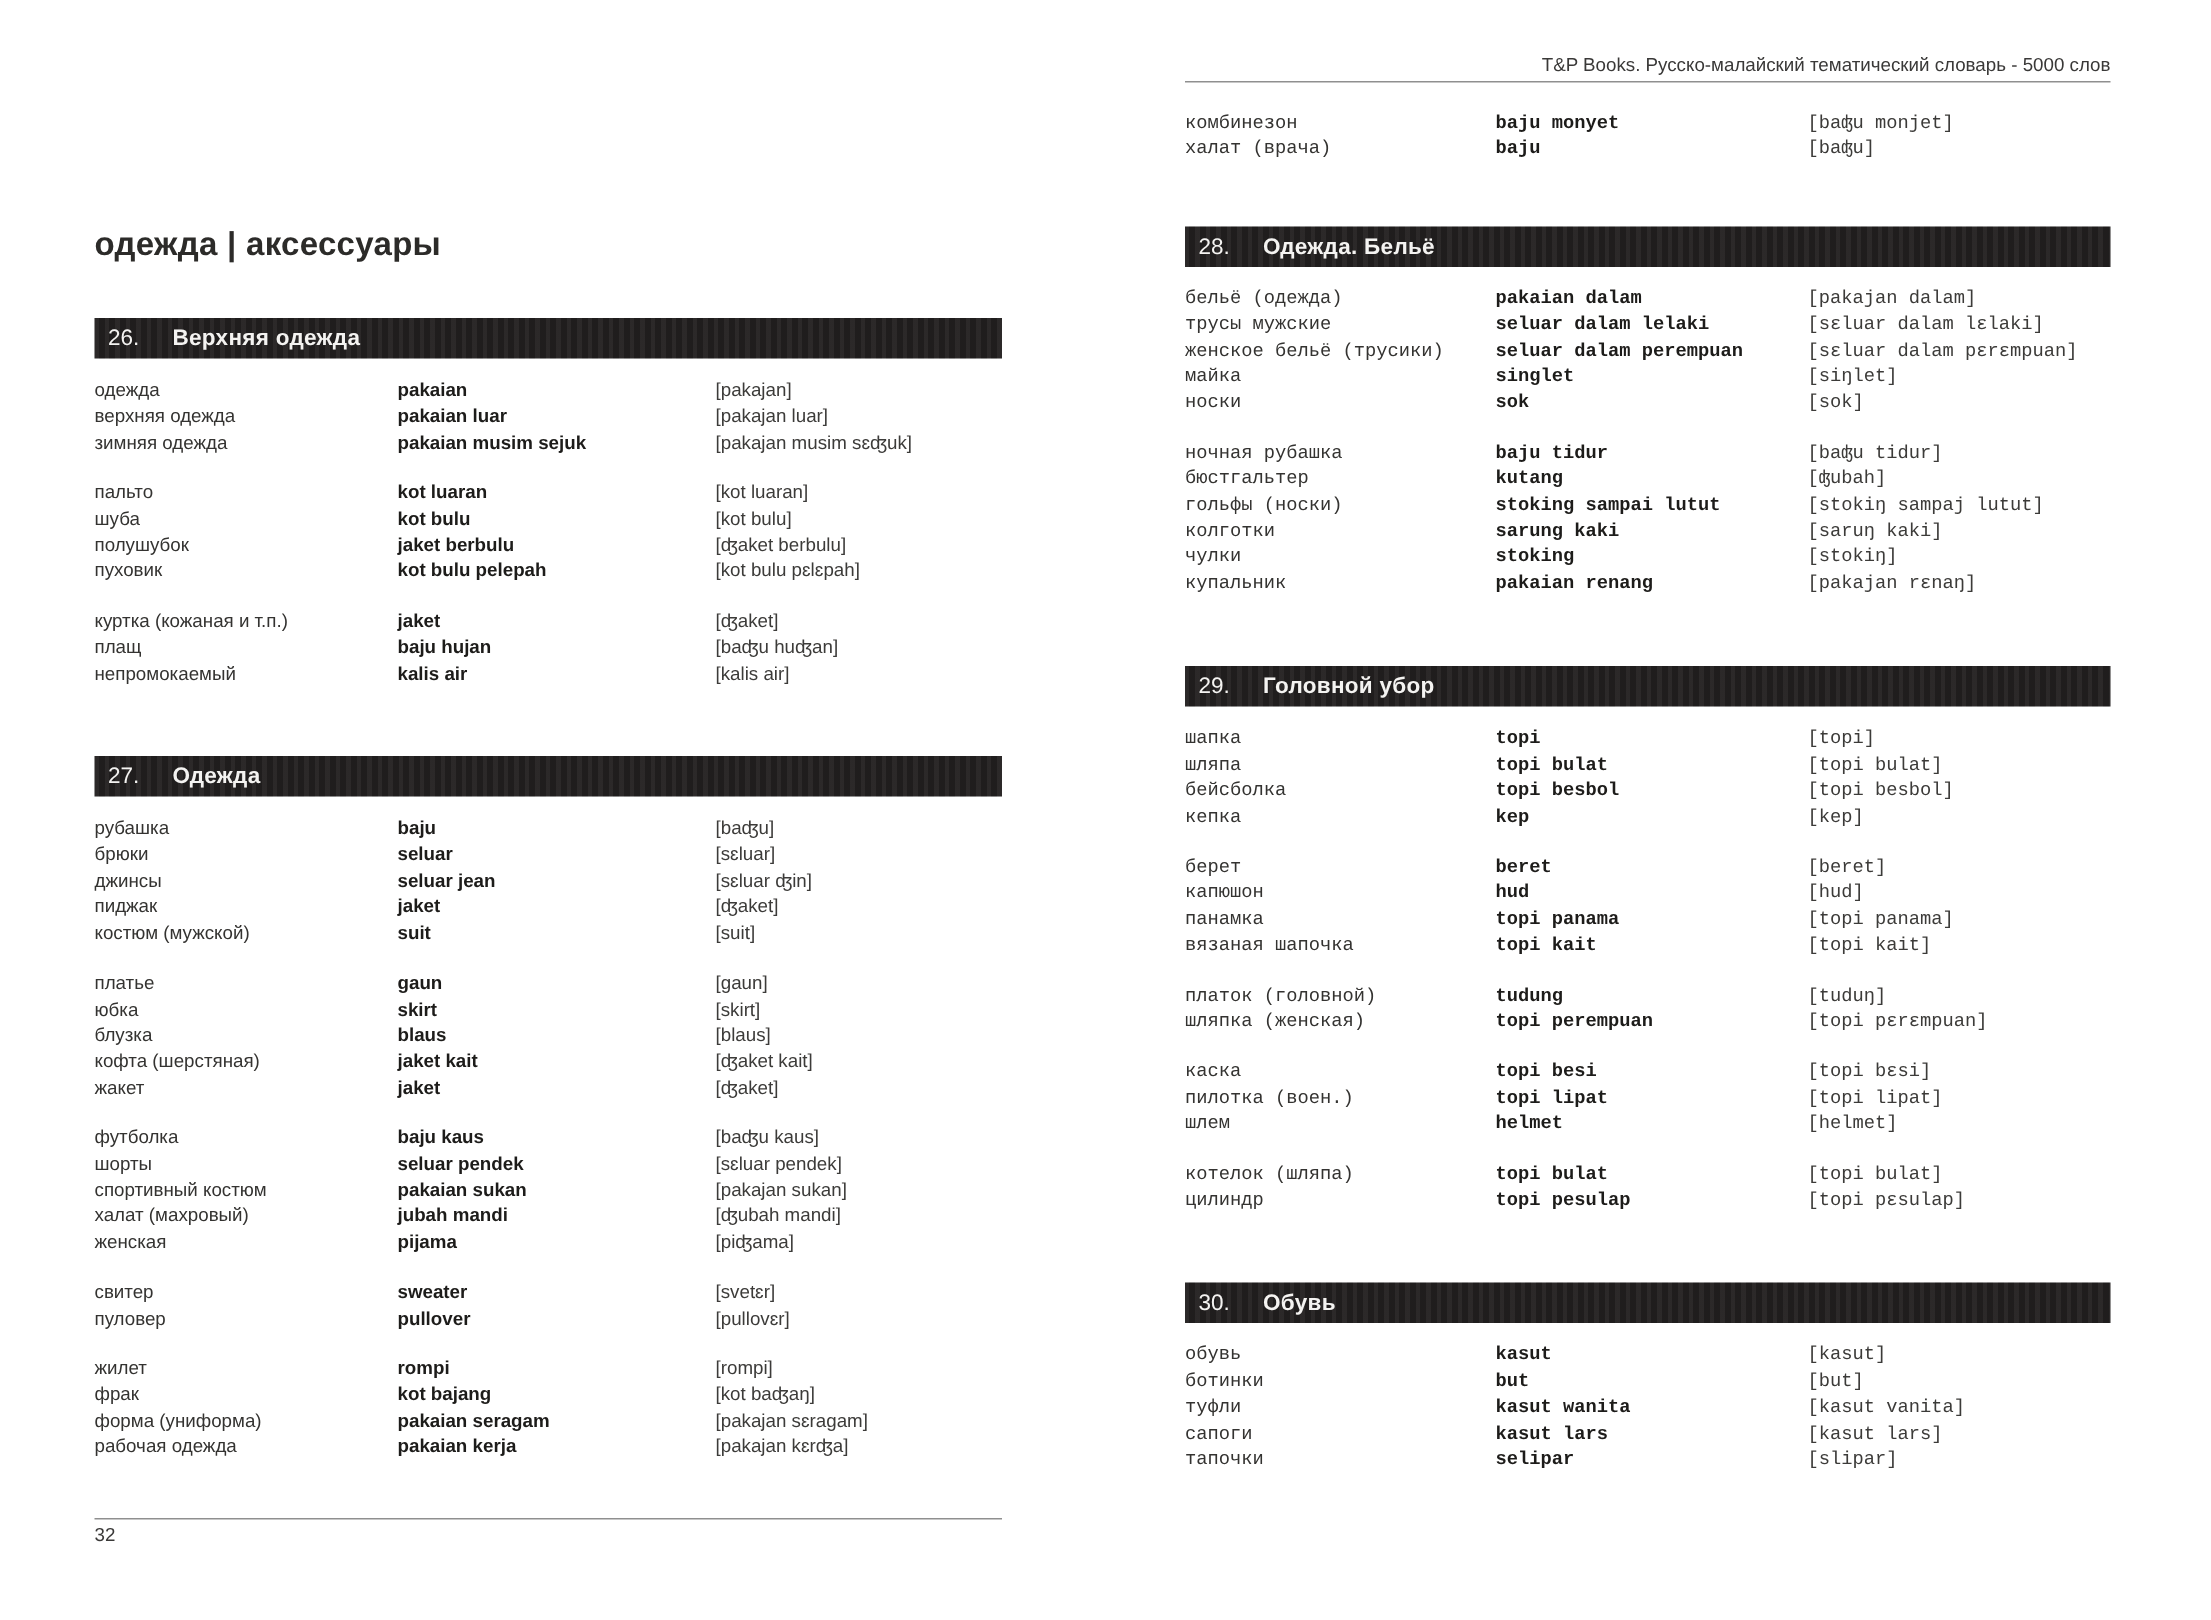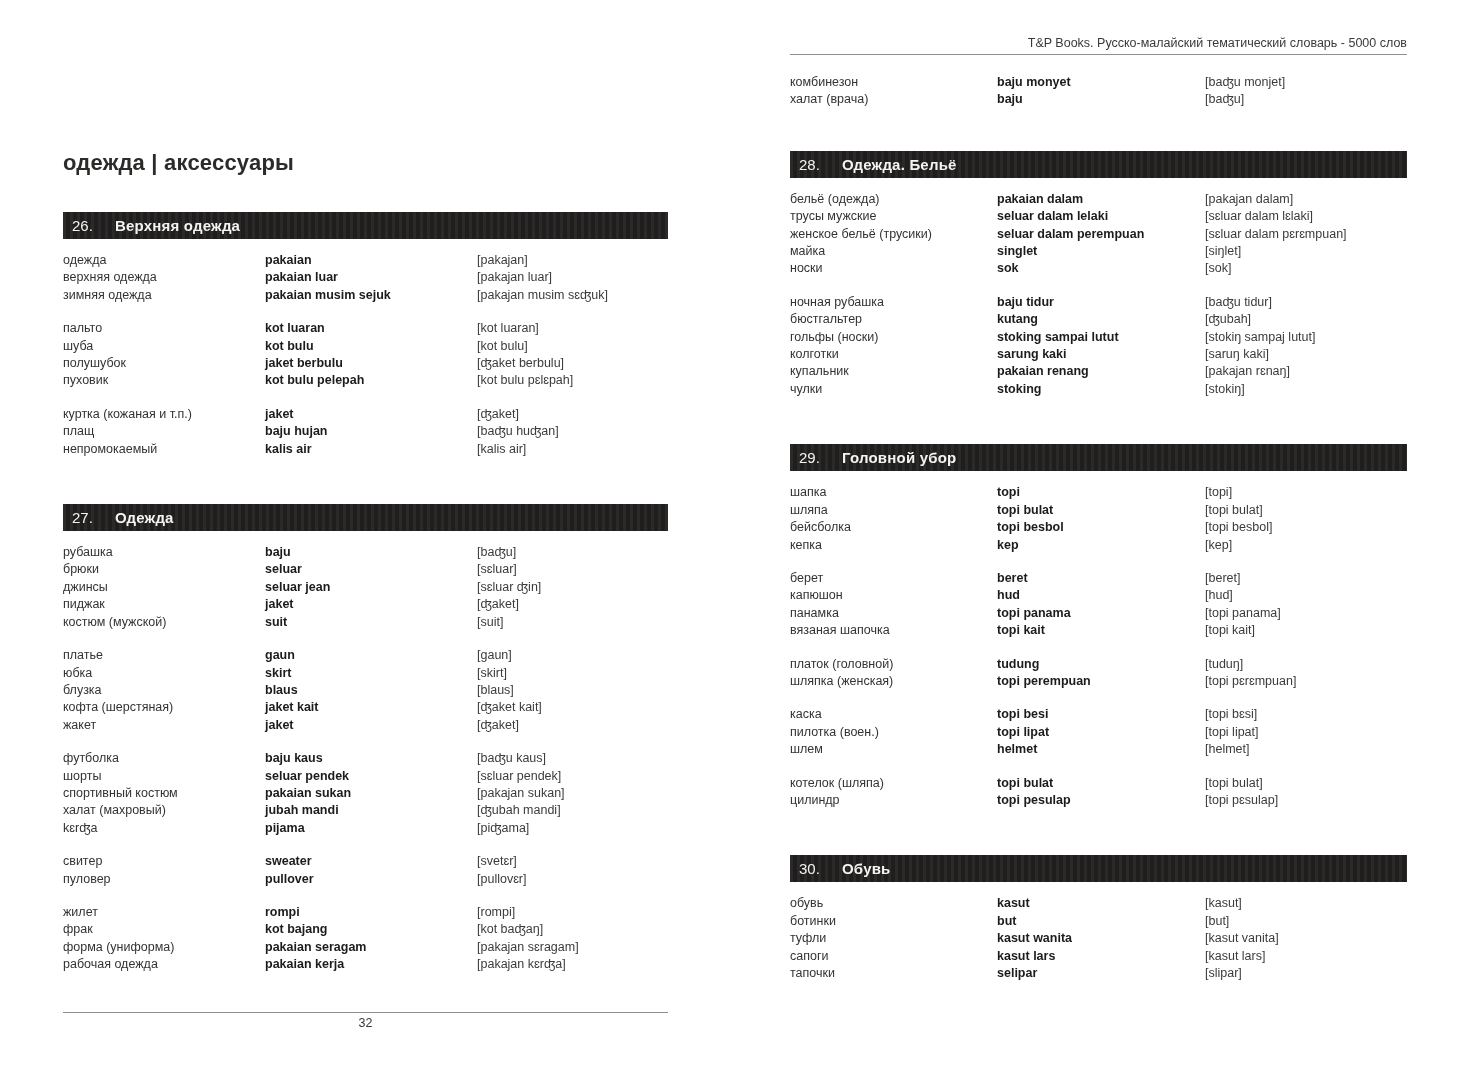--- a/index.html
+++ b/index.html
@@ -74,37 +74,36 @@
 
   .group{margin-top:16px;}
   .section-bar + .group{margin-top:13px;}
 
   .entry-row{
     display:grid;
     grid-template-columns:202px 212px 1fr;
     line-height:17.4px;
     font-size:12.5px;
   }
-  .page-right .entry-row{grid-template-columns:207px 208px 1fr;}
+  .page-right .entry-row{grid-template-columns:207px 208px 1fr;font-family:Liberation Mono, monospace;}
   .col-ru{color:var(--text-primary);}
   .col-ms{font-weight:bold;color:var(--text-malay);}
   .col-tr{color:#3c3b39;}
 
   .carryover{margin-top:19px;}
 
   .page-footer{
     position:absolute;
     top:1012px;left:0;right:0;
   }
   .footer-rule{height:1px;background:var(--rule);}
   .page-number{
     margin-top:3px;
     font-size:12.5px;
     color:#3a3938;
-    text-align:center;
   }
   .page-number.num-right{text-align:right;}
 </style>
 </head>
 <body>
 
 <div class="spread">
 
   <section class="page page-left">
     <h1 class="page-title">одежда | аксессуары</h1>
@@ -246,21 +245,21 @@
               <span class="col-ru">спортивный костюм</span>
               <span class="col-ms">pakaian sukan</span>
               <span class="col-tr">[pakajan sukan]</span>
             </div>
             <div class="entry-row">
               <span class="col-ru">халат (махровый)</span>
               <span class="col-ms">jubah mandi</span>
               <span class="col-tr">[ʤubah mandi]</span>
             </div>
             <div class="entry-row">
-              <span class="col-ru">kɛrʤa</span>
+              <span class="col-ru">женская</span>
               <span class="col-ms">pijama</span>
               <span class="col-tr">[piʤama]</span>
             </div>
           </div>
           <div class="group">
             <div class="entry-row">
               <span class="col-ru">свитер</span>
               <span class="col-ms">sweater</span>
               <span class="col-tr">[svetɛr]</span>
             </div>
@@ -368,28 +367,28 @@
               <span class="col-ru">гольфы (носки)</span>
               <span class="col-ms">stoking sampai lutut</span>
               <span class="col-tr">[stokiŋ sampaj lutut]</span>
             </div>
             <div class="entry-row">
               <span class="col-ru">колготки</span>
               <span class="col-ms">sarung kaki</span>
               <span class="col-tr">[saruŋ kaki]</span>
             </div>
             <div class="entry-row">
+              <span class="col-ru">чулки</span>
+              <span class="col-ms">stoking</span>
+              <span class="col-tr">[stokiŋ]</span>
+            </div>
+            <div class="entry-row">
               <span class="col-ru">купальник</span>
               <span class="col-ms">pakaian renang</span>
               <span class="col-tr">[pakajan rɛnaŋ]</span>
-            </div>
-            <div class="entry-row">
-              <span class="col-ru">чулки</span>
-              <span class="col-ms">stoking</span>
-              <span class="col-tr">[stokiŋ]</span>
             </div>
           </div>
         </section>
         <section class="dict-section">
           <div class="section-bar">
             <span class="section-number">29.</span>
             <span class="section-title">Головной убор</span>
           </div>
           <div class="group">
             <div class="entry-row">

